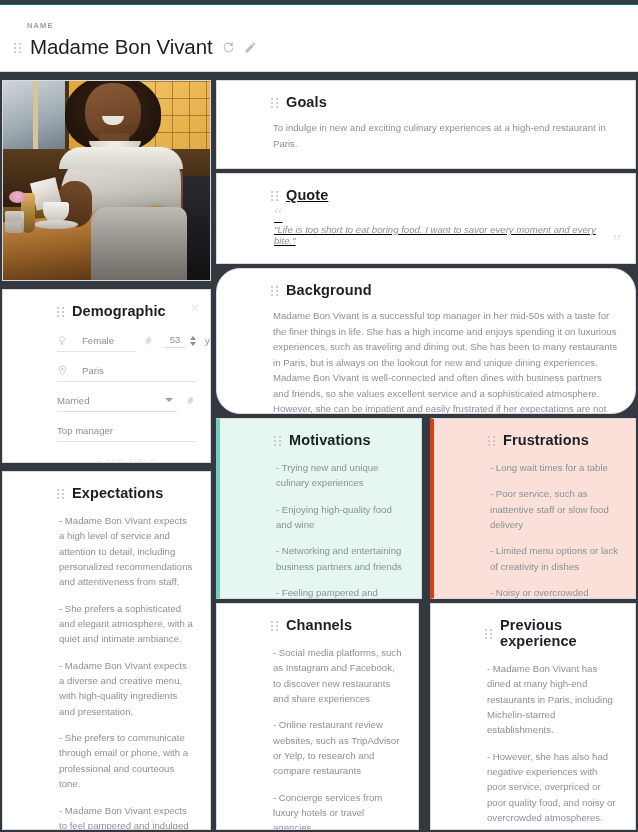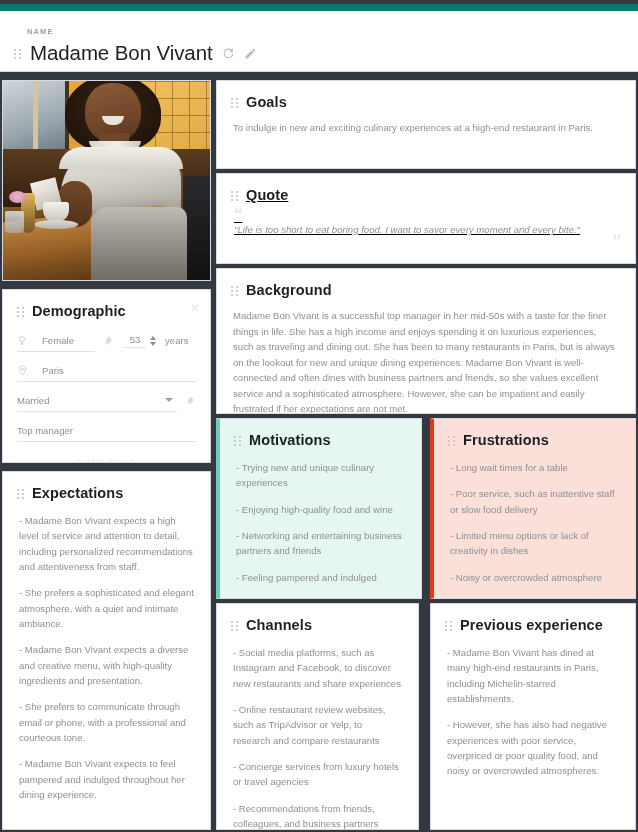--- a/index.html
+++ b/index.html
@@ -10,20 +10,21 @@
     overflow: hidden;
   }
   .page { width: 638px; height: 832px; position: relative; }
 
   
   .card {
     background: #ffffff;
     border: 1px solid #d8dade;
     position: absolute;
     overflow: hidden;
+    padding-left: 40px;
   }
   .card-head {
     display: flex; align-items: center;
     gap: 8px;
     padding: 13px 0 0 14px;
   }
   .grip {
     width: 7px; height: 11px;
     display: grid;
     grid-template-columns: 2px 2px;
@@ -52,21 +53,21 @@
     color: #8c9096;
     margin-bottom: 11px;
   }
   .bullets p:last-child { margin-bottom: 0; }
 
   
   #header {
     position: absolute; left: 0; top: 4px;
     width: 638px; height: 68px;
     background: #fff;
-    border-top: 7px solid #0f766e;
+    border-top: 1px solid #0f766e;
     border-bottom: 1px solid #d8dade;
   }
   #header .lbl {
     position: absolute; left: 27px; top: 16px;
     font-size: 7.5px; font-weight: bold;
     letter-spacing: 1.1px; color: #9aa0a6;
   }
   #header .titlerow {
     position: absolute; left: 14px; top: 30px;
     display: flex; align-items: center; gap: 9px;
@@ -248,21 +249,21 @@
     border-top: 4px solid #9aa0a6;
   }
   .addfield {
     text-align: center; font-size: 7.6px; letter-spacing: 1.2px;
     color: #eceef0; font-weight: bold; padding-top: 9px;
   }
 
   
   #goals       { left: 216px; top: 80px;  width: 420px; height: 89px; }
   #quote       { left: 216px; top: 173px; width: 420px; height: 91px; text-decoration: underline; }
-  #background  { left: 216px; top: 268px; width: 420px; height: 146px; }
+  #background  { left: 216px; top: 268px; width: 420px; height: 146px; border-radius: 24px; }
   #motivations { left: 216px; top: 418px; width: 206px; height: 181px;
                  background: #e6f6f1; border-left: 4px solid #6fcfb9; }
   #frustrations{ left: 430px; top: 418px; width: 206px; height: 181px;
                  background: #fbdfd9; border-left: 4px solid #e03c12; }
   #expectations{ left: 2px;   top: 471px; width: 209px; height: 359px; }
   #channels    { left: 216px; top: 603px; width: 203px; height: 227px; }
   #previous    { left: 430px; top: 603px; width: 206px; height: 227px; }
 
   #quote .qmark-open {
     font-size: 19px; color: #dde0e4; line-height: 0;

